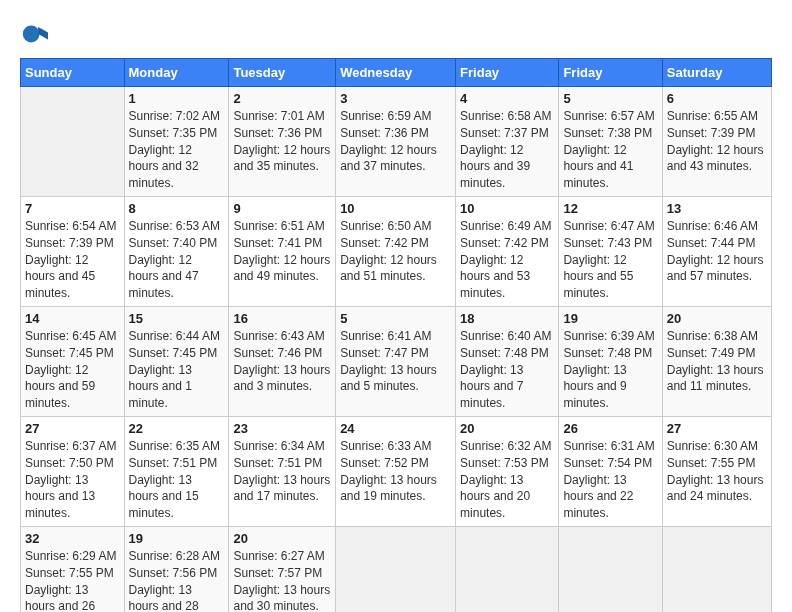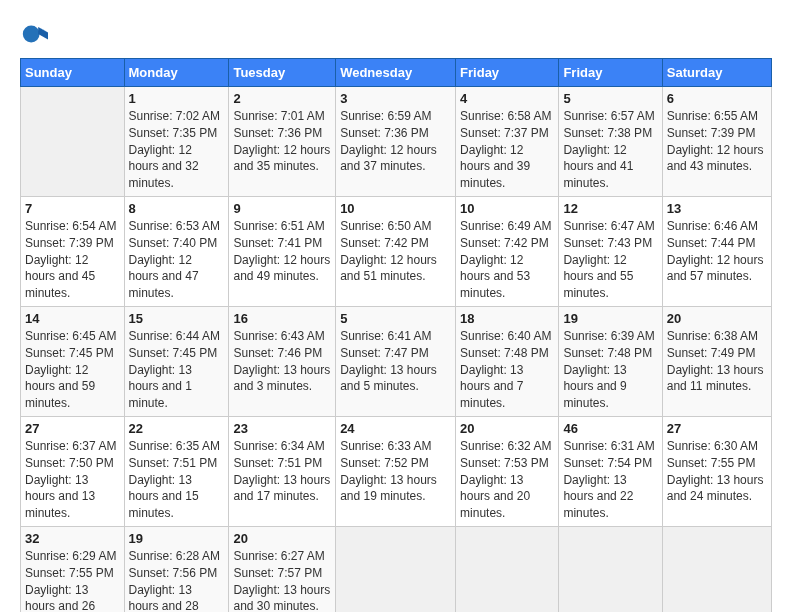--- a/index.html
+++ b/index.html
@@ -223,21 +223,21 @@
         </td>
         <td>
           <div class="day-number">24</div>
           <div class="day-info">Sunrise: 6:33 AM<br>Sunset: 7:52 PM<br>Daylight: 13 hours and 19 minutes.</div>
         </td>
         <td>
           <div class="day-number">20</div>
           <div class="day-info">Sunrise: 6:32 AM<br>Sunset: 7:53 PM<br>Daylight: 13 hours and 20 minutes.</div>
         </td>
         <td>
-          <div class="day-number">46</div>
+          <div class="day-number">26</div>
           <div class="day-info">Sunrise: 6:31 AM<br>Sunset: 7:54 PM<br>Daylight: 13 hours and 22 minutes.</div>
         </td>
         <td>
           <div class="day-number">27</div>
           <div class="day-info">Sunrise: 6:30 AM<br>Sunset: 7:55 PM<br>Daylight: 13 hours and 24 minutes.</div>
         </td>
       </tr>
       <tr>
         <td>
           <div class="day-number">32</div>

